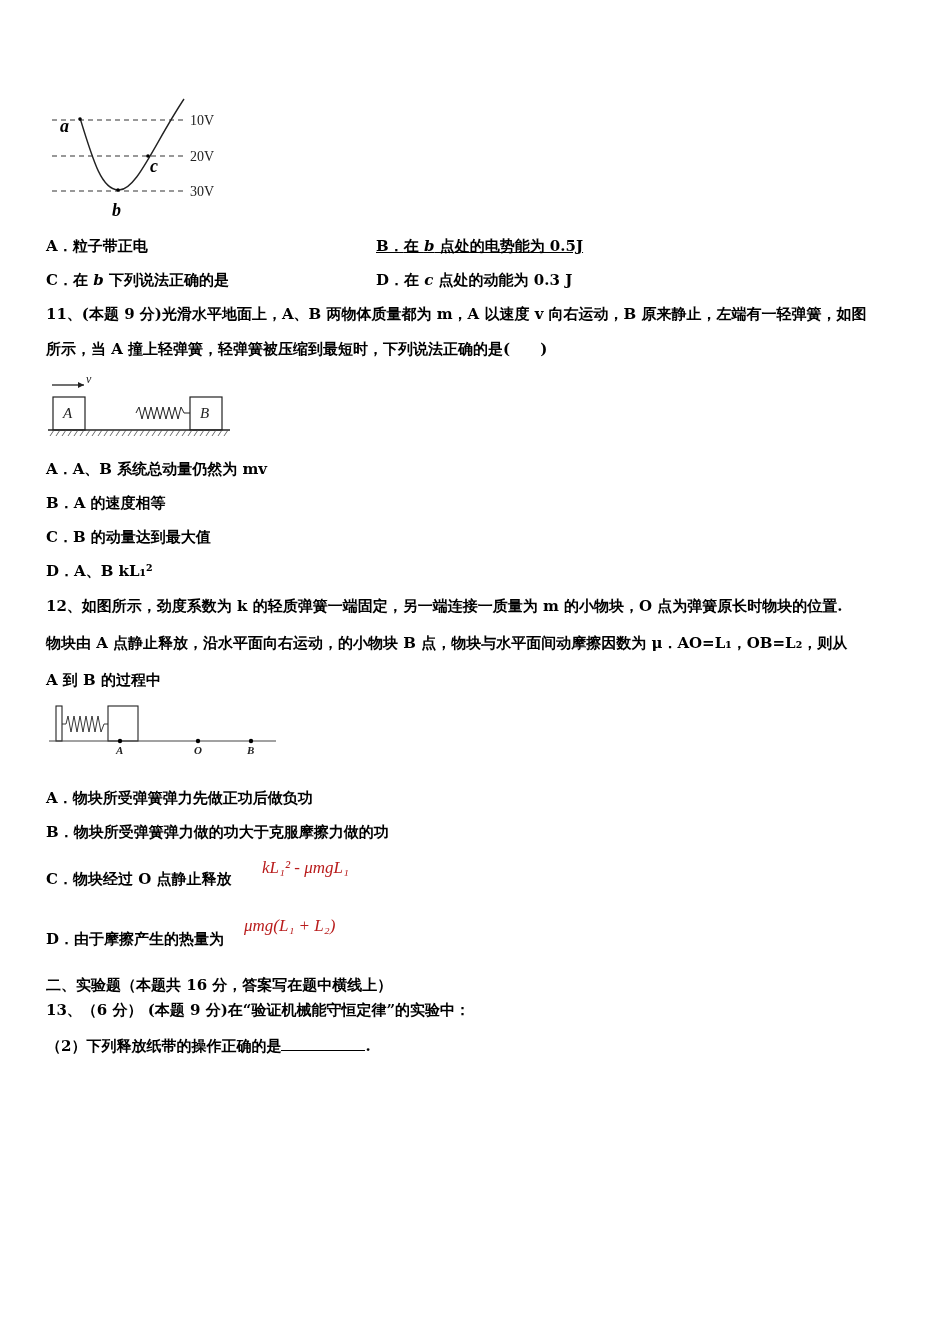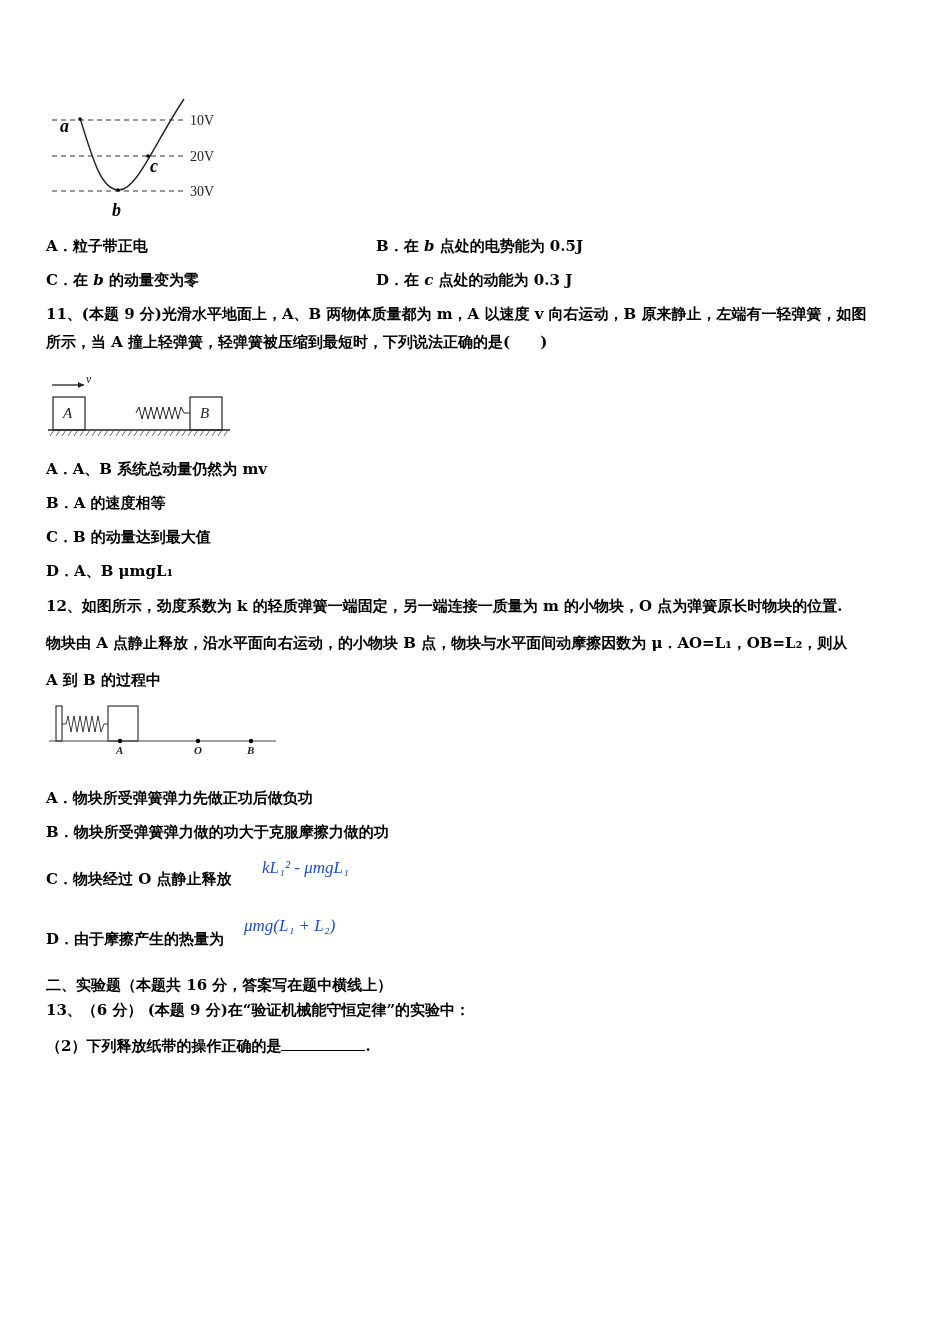--- a/index.html
+++ b/index.html
@@ -2,21 +2,21 @@
 <html><head>
 <meta charset="utf-8">
 <style>
   html,body{margin:0;padding:0;background:#ffffff;}
   body{width:950px;height:1344px;position:relative;overflow:hidden;color:#000;
        font-family:"DejaVu Serif","Liberation Serif",serif;font-size:15px;}
   .abs{position:absolute;white-space:nowrap;}
   .b{font-weight:bold;}
   .i{font-style:italic;}
   .line{position:absolute;left:46px;white-space:nowrap;font-size:15px;line-height:20px;}
-  .formula{font-family:"Liberation Serif",serif;font-style:italic;color:#1d4ed8;font-size:17px;}
+  .formula{font-family:"Liberation Serif",serif;font-style:italic;color:#b91c1c;font-size:17px;}
   .blank{display:inline-block;width:84px;border-bottom:1px solid #000;height:14px;vertical-align:baseline;}
   svg text{font-family:"Liberation Serif",serif;}
 </style>
 </head>
 <body>
 
 <svg class="abs" style="left:44px;top:94px;" width="190" height="128" viewBox="0 0 190 128">
   <line x1="8" y1="26" x2="140" y2="26" stroke="#333" stroke-width="1.2" stroke-dasharray="5,4"></line>
   <line x1="8" y1="62" x2="140" y2="62" stroke="#333" stroke-width="1.2" stroke-dasharray="5,4"></line>
   <line x1="8" y1="97" x2="140" y2="97" stroke="#333" stroke-width="1.2" stroke-dasharray="5,4"></line>
@@ -28,32 +28,32 @@
   <text x="146" y="67" font-size="14" fill="#222">20V</text>
   <text x="146" y="102" font-size="14" fill="#222">30V</text>
   <text x="16" y="38" font-size="18" font-weight="bold" font-style="italic" font-family="Liberation Sans, sans-serif">a</text>
   <text x="68" y="122" font-size="18" font-weight="bold" font-style="italic" font-family="Liberation Sans, sans-serif">b</text>
   <text x="106" y="78" font-size="18" font-weight="bold" font-style="italic" font-family="Liberation Sans, sans-serif">c</text>
 </svg>
 
 <div class="line b" style="top:236px;">
   <span>A．</span><span>粒子带正电</span>
 </div>
-<div class="abs b" style="left:376px;top:236px;line-height:20px;">
+<div class="abs b" style="left:376px;top:236px;line-height:20px;text-decoration:underline;">
   <span>B．</span><span>在 </span><span class="i">b</span><span> 点处的电势能为 0.5J</span>
 </div>
 <div class="line b" style="top:270px;">
-  <span>C．</span><span>在 </span><span class="i">b</span><span> 的动量变为零</span>
+  <span>C．</span><span>在 </span><span class="i">b</span><span> 下列说法正确的是</span>
 </div>
 <div class="abs b" style="left:376px;top:270px;line-height:20px;">
   <span>D．</span><span>在 </span><span class="i">c</span><span> 点处的动能为 0.3 J</span>
 </div>
 
 <div class="line b" style="top:304px;">11、(本题 9 分)光滑水平地面上，A、B 两物体质量都为 m，A 以速度 v 向右运动，B 原来静止，左端有一轻弹簧，如图</div>
-<div class="line b" style="top:332px;text-align:center;">所示，当 A 撞上轻弹簧，轻弹簧被压缩到最短时，下列说法正确的是(　　)</div>
+<div class="line b" style="top:339px;text-align:center;">所示，当 A 撞上轻弹簧，轻弹簧被压缩到最短时，下列说法正确的是(　　)</div>
 
 <svg class="abs" style="left:44px;top:372px;" width="190" height="66" viewBox="0 0 190 66">
   <line x1="8" y1="13" x2="40" y2="13" stroke="#222" stroke-width="1.3"></line>
   <polygon points="40,13 34,10 34,16" fill="#222"></polygon>
   <text x="42" y="11" font-size="12" font-style="italic" fill="#222">v</text>
   <rect x="9" y="25" width="32" height="33" fill="#fff" stroke="#222" stroke-width="1.2"></rect>
   <text x="19" y="46" font-size="15" font-style="italic" fill="#222">A</text>
   <polyline points="92,41 95,35 98,47 101,35 104,47 107,35 110,47 113,35 116,47 119,35 122,47 125,35 128,47 131,35 134,47 137,35 140,41 146,41" fill="none" stroke="#222" stroke-width="1"></polyline>
   <rect x="146" y="25" width="32" height="33" fill="#fff" stroke="#222" stroke-width="1.2"></rect>
   <text x="156" y="46" font-size="15" font-style="italic" fill="#222">B</text>
@@ -95,21 +95,21 @@
 <div class="line b" style="top:459px;">
   <span>A．</span><span>A、B 系统总动量仍然为 mv</span>
 </div>
 <div class="line b" style="top:493px;">
   <span>B．</span><span>A 的速度相等</span>
 </div>
 <div class="line b" style="top:527px;">
   <span>C．</span><span>B 的动量达到最大值</span>
 </div>
 <div class="line b" style="top:561px;">
-  <span>D．</span><span>A、B μmgL₁</span>
+  <span>D．</span><span>A、B kL₁²</span>
 </div>
 
 <div class="line b" style="top:596px;">12、如图所示，劲度系数为 k 的轻质弹簧一端固定，另一端连接一质量为 m 的小物块，O 点为弹簧原长时物块的位置.</div>
 <div class="line b" style="top:633px;">物块由 A 点静止释放，沿水平面向右运动，的小物块 B 点，物块与水平面间动摩擦因数为 μ．AO=L₁，OB=L₂，则从</div>
 <div class="line b" style="top:670px;">A 到 B 的过程中</div>
 
 <svg class="abs" style="left:44px;top:702px;" width="236" height="56" viewBox="0 0 236 56">
   <rect x="12" y="4" width="6" height="35" fill="#fff" stroke="#222" stroke-width="1.1"></rect>
   <polyline points="18,22 22,22 24,14 27,30 30,14 33,30 36,14 39,30 42,14 45,30 48,14 51,30 54,14 57,30 60,22 64,22" fill="none" stroke="#222" stroke-width="0.9"></polyline>
   <rect x="64" y="4" width="30" height="35" fill="#fff" stroke="#222" stroke-width="1.1"></rect>

